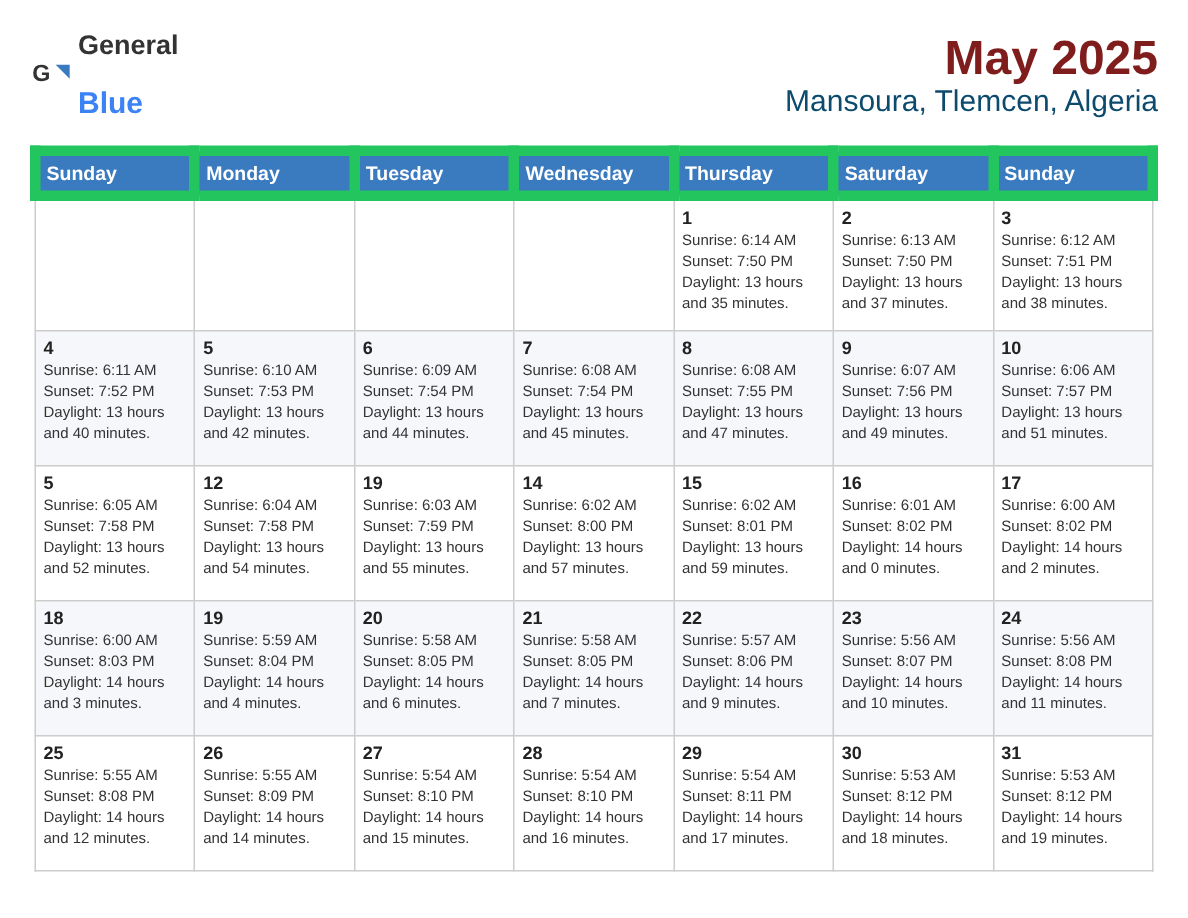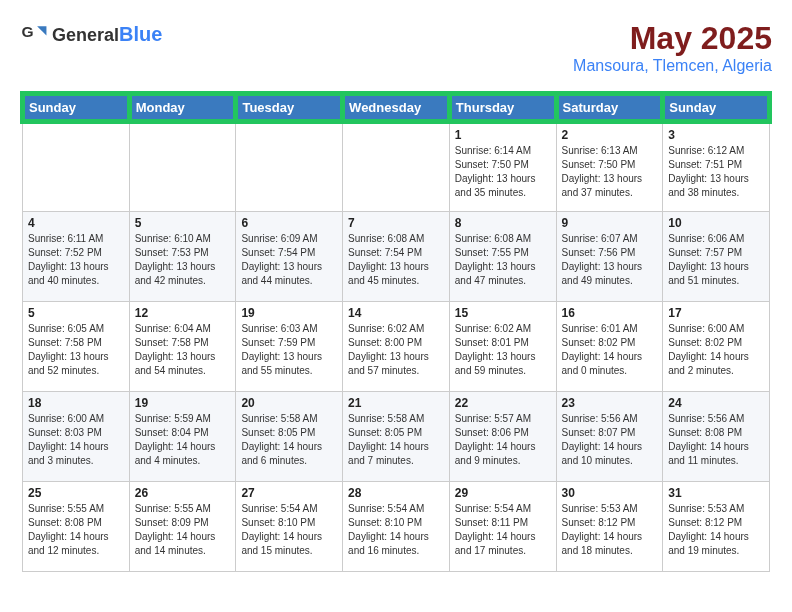--- a/index.html
+++ b/index.html
@@ -37,36 +37,36 @@
     }
     .title-block {
       text-align: right;
     }
     .month-year {
       font-size: 32px;
       font-weight: bold;
       color: #7f1d1d;
     }
     .location {
-      font-size: 16px;
-      color: #3b82f6;
+      font-size: 20px;
+      color: #0c4a6e;
     }
     table {
       width: 100%;
       border-collapse: collapse;
       table-layout: fixed;
     }
     thead tr th {
       background-color: #3a7abf;
       color: #fff;
       font-size: 13px;
       font-weight: bold;
       padding: 4px 4px;
       text-align: left;
-      border: 5px solid #22c55e;
+      border: 7px solid #22c55e;
     }
     tbody tr td {
       border: 1px solid #ccc;
       vertical-align: top;
       padding: 4px 5px;
       font-size: 10.5px;
       color: #222;
       height: 90px;
       background: #fff;
     }
@@ -91,21 +91,21 @@
 </head>
 <body>
 
 <div class="header">
   <div class="logo">
     <svg class="logo-icon" viewBox="0 0 36 36" xmlns="http://www.w3.org/2000/svg">
       <text x="2" y="22" font-size="20" font-weight="bold" fill="#333">G</text>
       <polygon points="22,8 34,8 34,20" fill="#3a7abf"></polygon>
     </svg>
     <div>
-      <div style="display:flex; align-items:baseline; gap:0px;">
+      <div style="display:flex; align-items:baseline; gap:17px;flex-direction:column;">
         <span class="logo-text-general">General</span>
           <span class="logo-text-blue">Blue</span>
       </div>
     </div>
   </div>
   <div class="title-block">
     <div class="month-year">May 2025</div>
     <div class="location">Mansoura, Tlemcen, Algeria</div>
   </div>
 </div>

